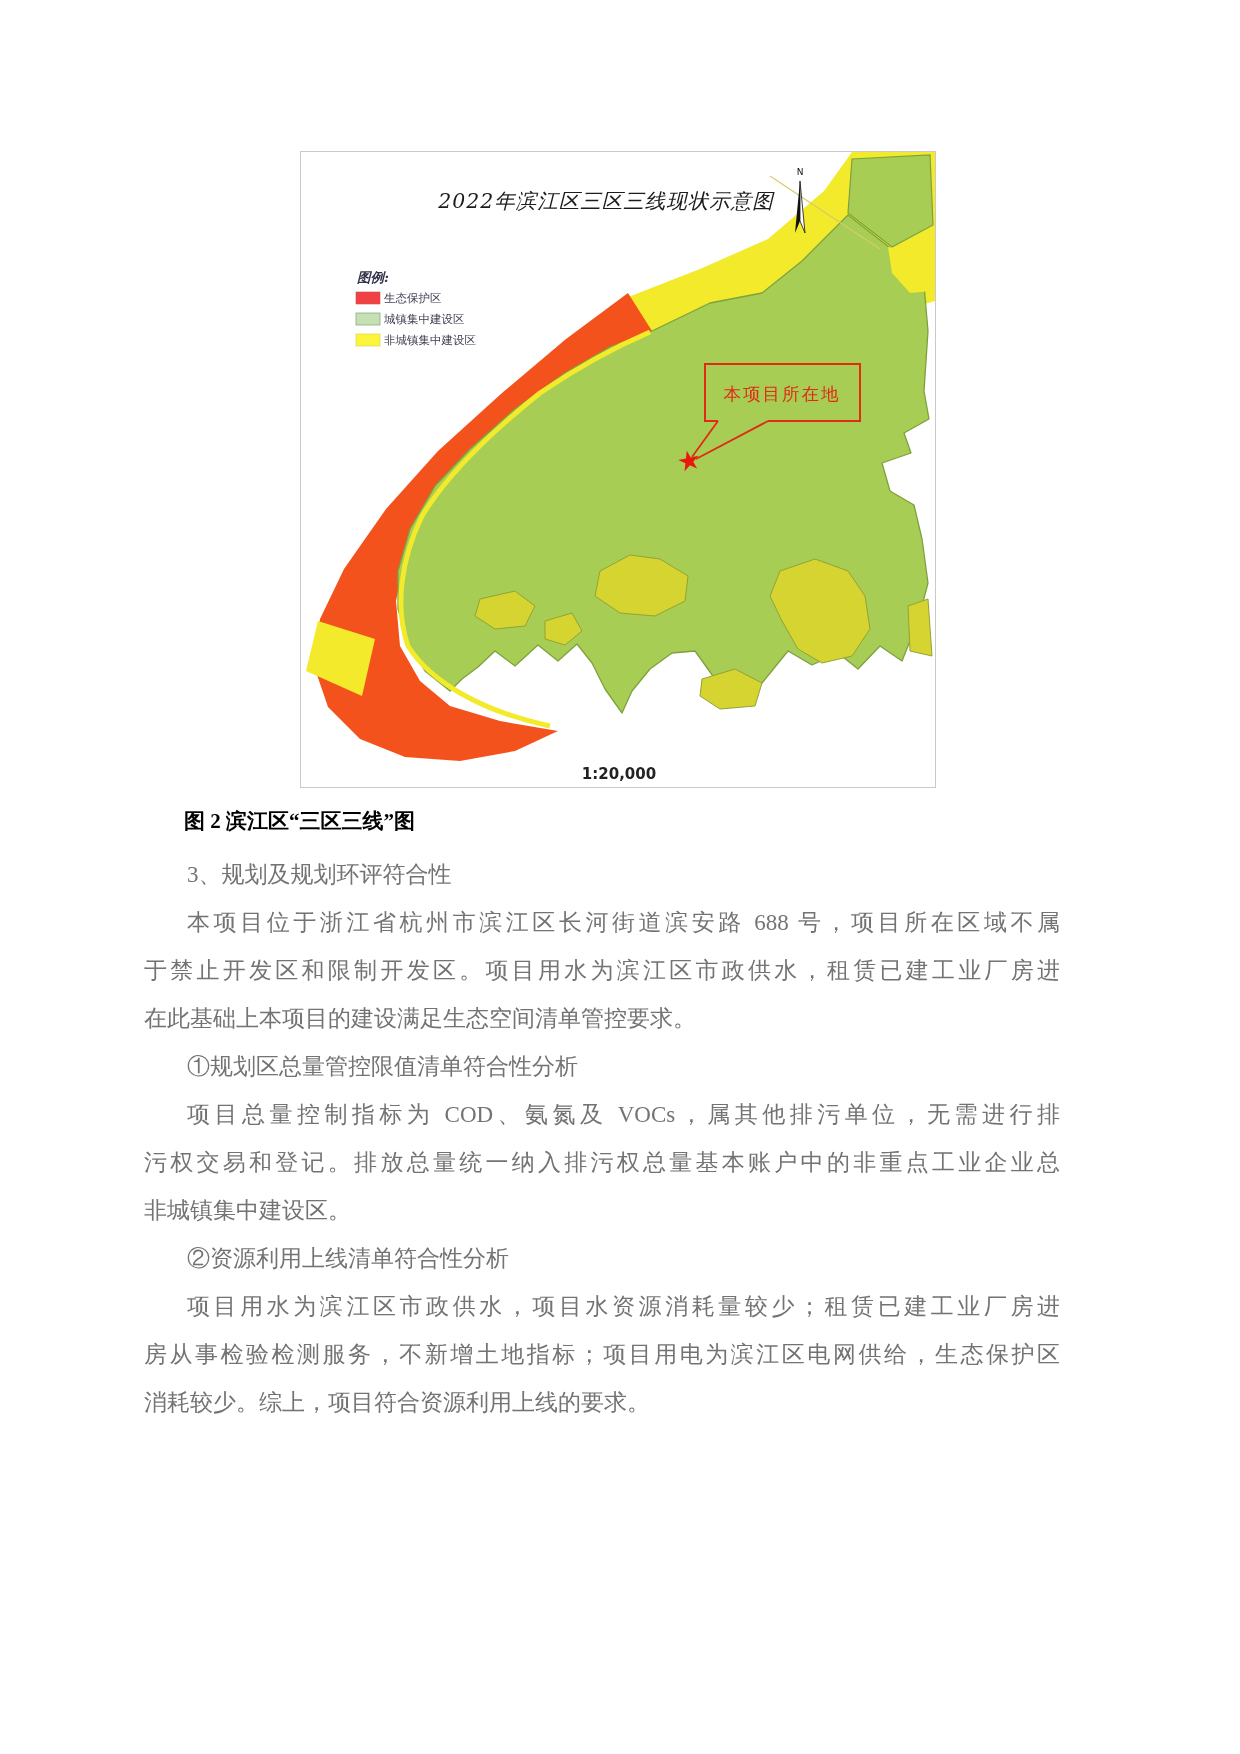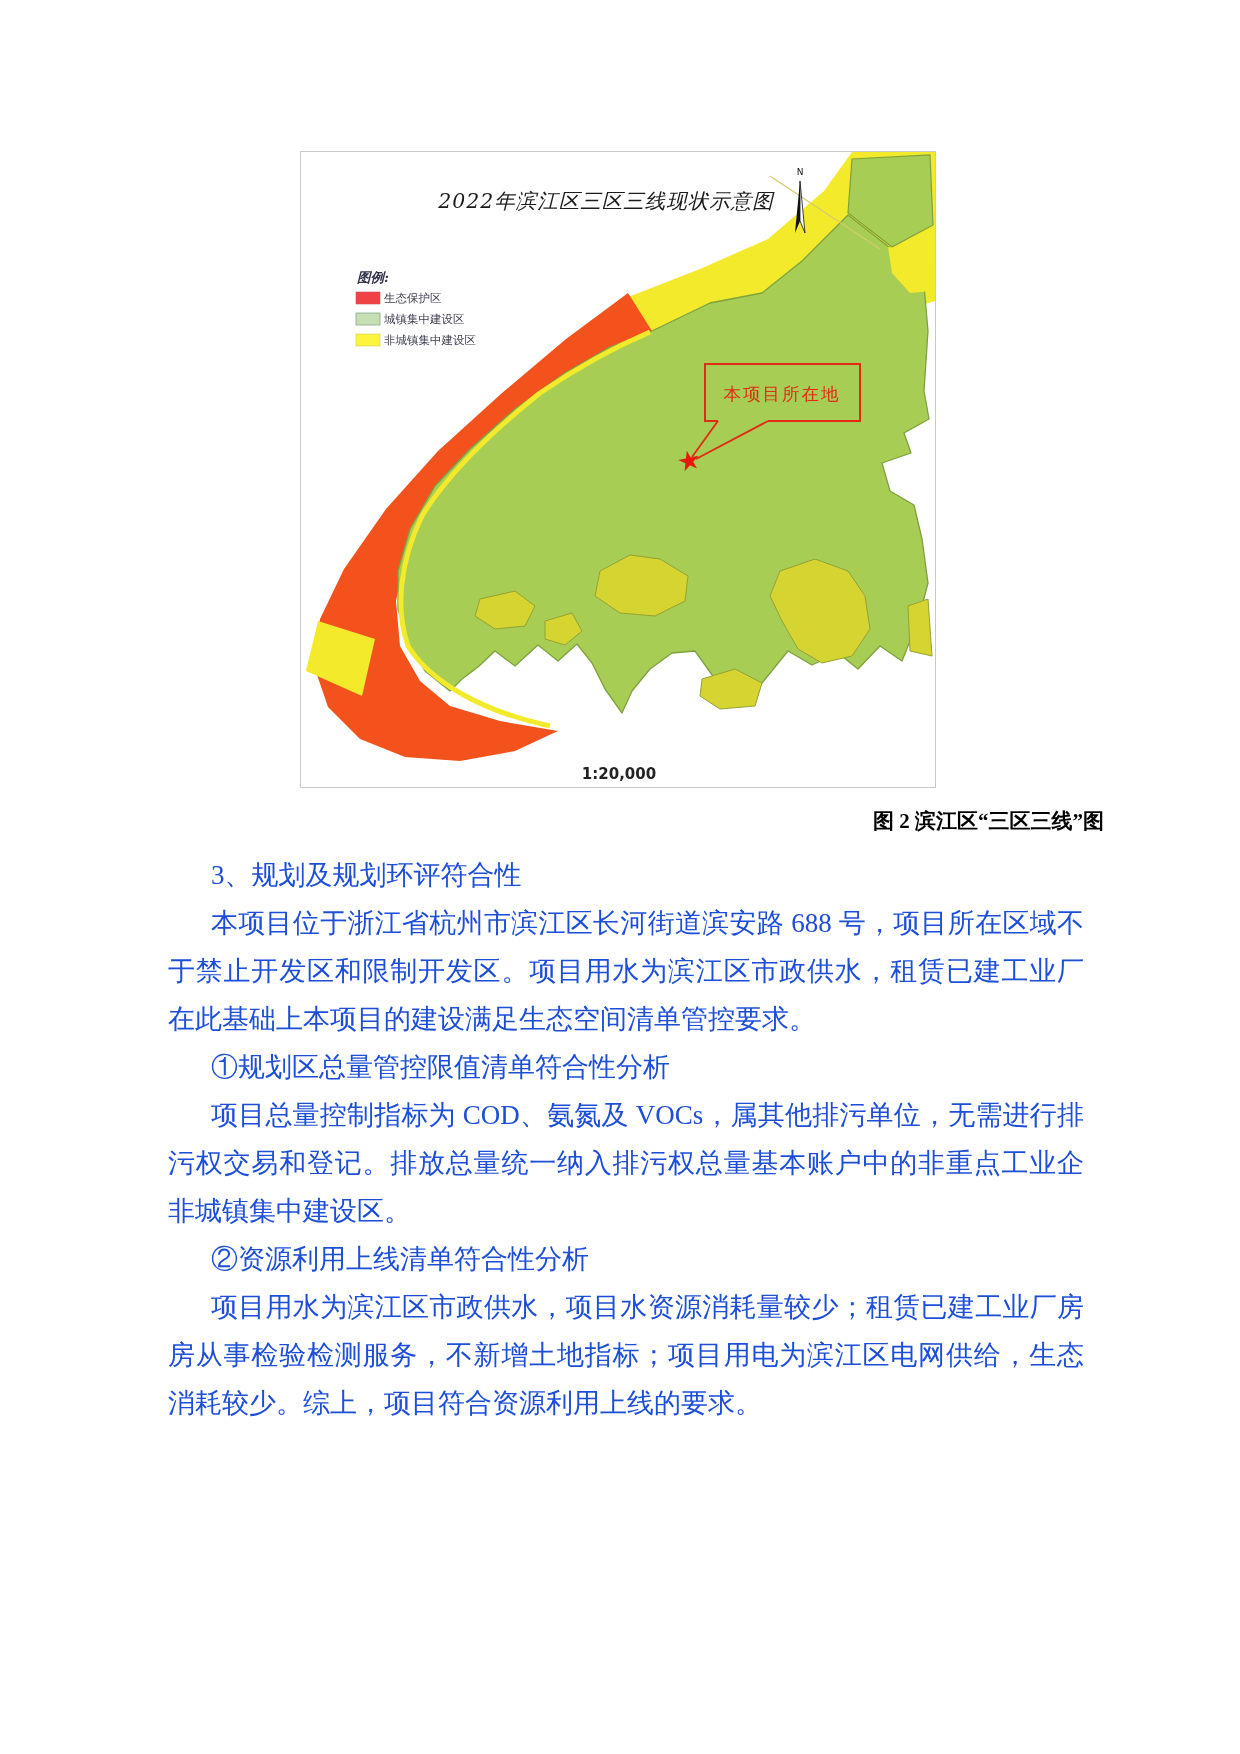--- a/index.html
+++ b/index.html
@@ -1,22 +1,22 @@
 <!DOCTYPE html>
 <html><head>
 <meta charset="utf-8">
 <style>
   html,body{margin:0;padding:0;background:#888;}
   .page{position:relative;width:1240px;height:1754px;background:#ffffff;margin:0 auto;overflow:hidden;
         font-family:"Liberation Serif","DejaVu Serif",serif;}
   .figure-wrap{position:absolute;left:300px;top:151px;width:636px;height:637px;}
   .figure-wrap svg{display:block;}
-  .caption{position:absolute;left:184px;top:806px;width:920px;text-align:right;
+  .caption{position:absolute;left:184px;top:806px;width:920px;text-align:left;
            font-size:21px;font-weight:bold;color:#000;line-height:30px;}
-  #body-text{position:absolute;left:168px;top:851px;width:916px;font-size:27px;color:#1d4ed8;}
+  #body-text{position:absolute;left:144px;top:851px;width:916px;font-size:23px;color:#737373;}
   .bline{height:48px;line-height:48px;width:916px;box-sizing:border-box;overflow:hidden;}
   .bline.j{text-align:justify;text-align-last:justify;}
   .bline.ind{padding-left:43px;}
   .svgtxt{font-family:"DejaVu Serif","Liberation Serif",serif;}
   .svgsans{font-family:"DejaVu Sans","Liberation Sans",sans-serif;}
 </style>
 </head>
 <body>
 
 <div class="page">

